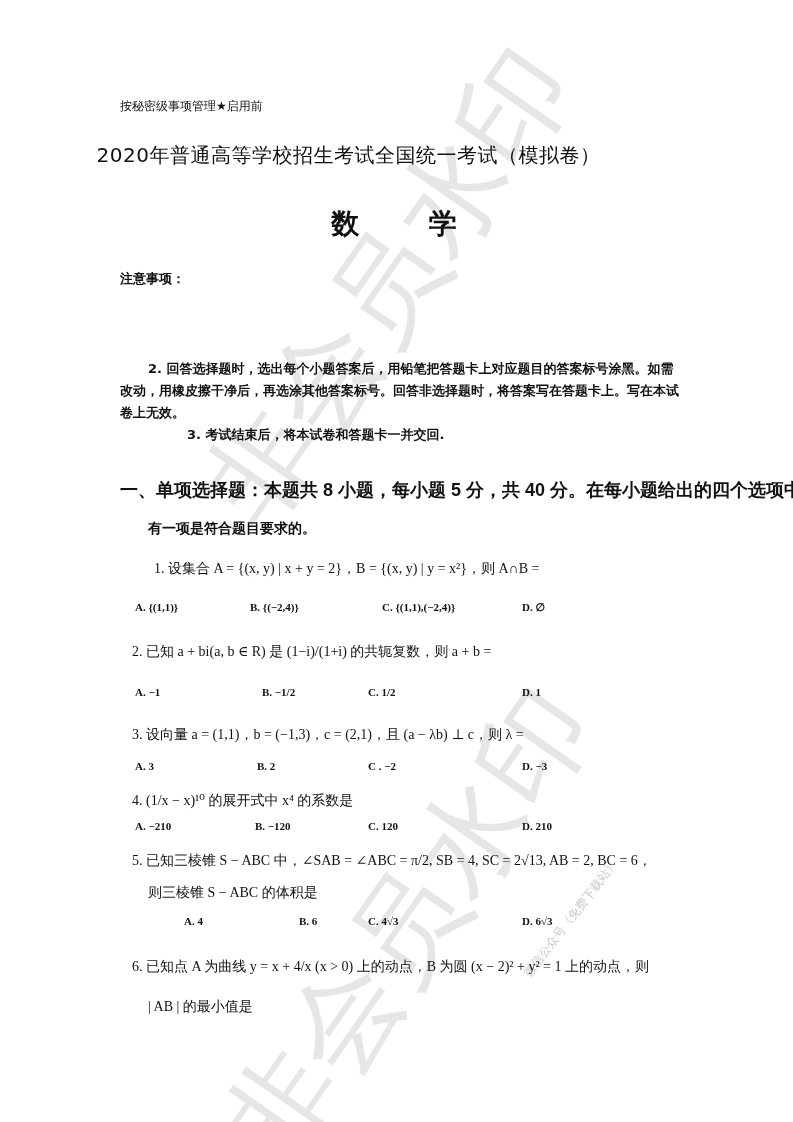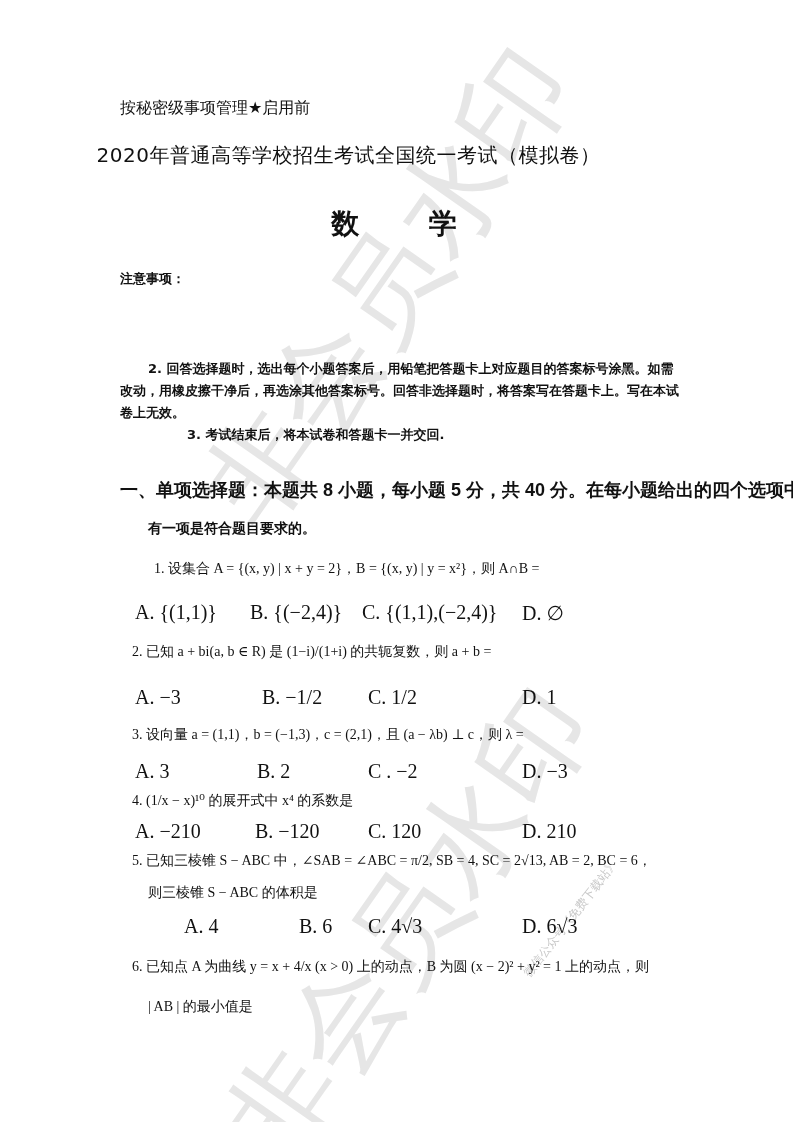--- a/index.html
+++ b/index.html
@@ -1,31 +1,31 @@
 <!DOCTYPE html>
 <html><head>
 <meta charset="utf-8">
 <style>
   html, body { margin: 0; padding: 0; background: #ffffff; }
   body { width: 793px; height: 1122px; position: relative; overflow: hidden;
          font-family: "DejaVu Serif", "Liberation Serif", serif; color: #111; }
   .page { position: absolute; left: 0; top: 0; width: 793px; height: 1122px; }
   .abs { position: absolute; white-space: nowrap; }
-  .secret { left: 120px; top: 98px; font-size: 16px; font-family: "DejaVu Sans", sans-serif; }
+  .secret { left: 120px; top: 98px; font-size: 12px; font-family: "DejaVu Sans", sans-serif; }
   .title { left: 0; width: 697px; top: 142px; text-align: center; font-size: 20px; font-weight: normal; font-family: "DejaVu Sans", sans-serif; letter-spacing: 0.5px; }
   .subject { left: 0; width: 788px; top: 205px; text-align: center; font-size: 28px; font-weight: bold; font-family: "DejaVu Sans", sans-serif; letter-spacing: 30px; text-indent: 30px; }
   .notice-title { left: 120px; top: 270px; font-size: 13px; font-weight: bold; font-family: "DejaVu Sans", sans-serif; }
   .notice { font-size: 13px; font-family: "DejaVu Sans", sans-serif; }
   .n1 { left: 148px; top: 332px; }
   .n2 { left: 120px; top: 358px; width: 560px; white-space: normal; font-weight: bold; line-height: 22px; text-indent: 28px; }
   .n3 { left: 148px; top: 426px; font-weight: bold; margin-left: 39px; }
   .section { left: 120px; top: 478px; font-size: 18px; font-weight: bold; font-family: Liberation Sans, sans-serif; }
   .section2 { left: 148px; top: 520px; font-size: 14px; font-weight: bold; font-family: "DejaVu Sans", sans-serif; }
   .q { font-size: 14px; font-family: "Liberation Serif", "DejaVu Serif", serif; }
-  .opt { font-size: 20px; font-family: "Liberation Serif", "DejaVu Serif", serif; }
+  .opt { font-size: 11px; font-family: "Liberation Serif", "DejaVu Serif", serif; font-weight: bold; }
   .watermark { position: absolute; color: #e6e6e6; font-family: "DejaVu Sans", sans-serif; font-size: 110px; font-weight: 300; transform-origin: left top; pointer-events: none; white-space: nowrap; }
   .wm1 { left: 170px; top: 470px; transform: rotate(-55deg); }
   .wm2 { left: 190px; top: 1110px; transform: rotate(-55deg); }
   .wm-small { position: absolute; left: 520px; top: 970px; transform: rotate(-52deg); transform-origin: left top; color: #c8c8c8; font-size: 12px; font-family: "DejaVu Sans", sans-serif; white-space: nowrap; }
 </style>
 </head>
 <body>
 
 <div class="page">
 
@@ -41,25 +41,25 @@
   <div class="abs notice n2">2. 回答选择题时，选出每个小题答案后，用铅笔把答题卡上对应题目的答案标号涂黑。如需改动，用橡皮擦干净后，再选涂其他答案标号。回答非选择题时，将答案写在答题卡上。写在本试卷上无效。</div>
   <div class="abs notice n3">3. 考试结束后，将本试卷和答题卡一并交回.</div>
 
   <div class="abs section">一、单项选择题：本题共 8 小题，每小题 5 分，共 40 分。在每小题给出的四个选项中，只</div>
   <div class="abs section2">有一项是符合题目要求的。</div>
 
   <div class="abs q" style="left:132px; top:560px;margin-left:22px;">1. 设集合 A = {(x, y) | x + y = 2}，B = {(x, y) | y = x²}，则 A∩B =</div>
 
   <div class="abs opt" style="left:135px; top:601px;">A. {(1,1)}</div>
   <div class="abs opt" style="left:250px; top:601px;">B. {(−2,4)}</div>
-  <div class="abs opt" style="left:362px; top:601px;">C. {(1,1),(−2,4)}</div>
+  <div class="abs opt" style="left:382px; top:601px;">C. {(1,1),(−2,4)}</div>
   <div class="abs opt" style="left:522px; top:601px;">D. ∅</div>
 
   <div class="abs q" style="left:132px; top:643px;">2. 已知 a + bi(a, b ∈ R) 是 (1−i)/(1+i) 的共轭复数，则 a + b =</div>
-  <div class="abs opt" style="left:135px; top:686px;">A. −3</div>
+  <div class="abs opt" style="left:135px; top:686px;">A. −1</div>
   <div class="abs opt" style="left:262px; top:686px;">B. −1/2</div>
   <div class="abs opt" style="left:368px; top:686px;">C. 1/2</div>
   <div class="abs opt" style="left:522px; top:686px;">D. 1</div>
 
   <div class="abs q" style="left:132px; top:726px;">3. 设向量 a = (1,1)，b = (−1,3)，c = (2,1)，且 (a − λb) ⊥ c，则 λ =</div>
   <div class="abs opt" style="left:135px; top:760px;">A. 3</div>
   <div class="abs opt" style="left:257px; top:760px;">B. 2</div>
   <div class="abs opt" style="left:368px; top:760px;">C . −2</div>
   <div class="abs opt" style="left:522px; top:760px;">D. −3</div>
 

